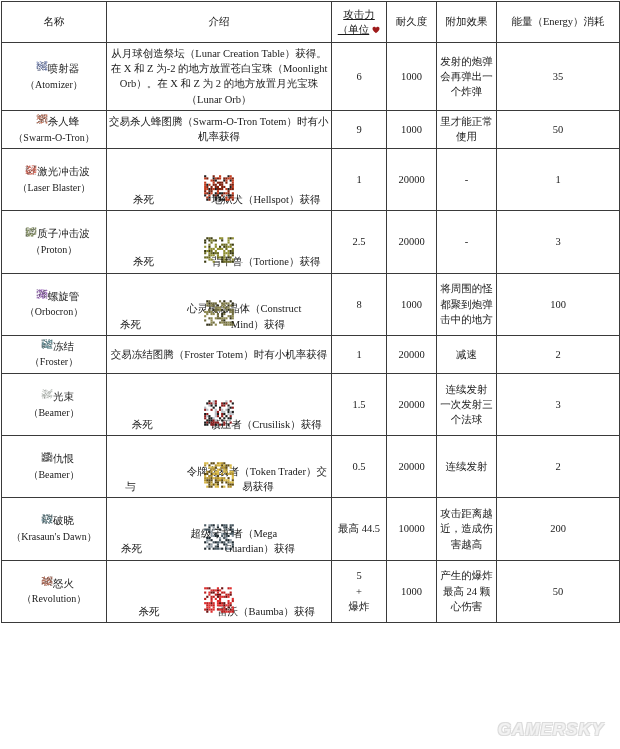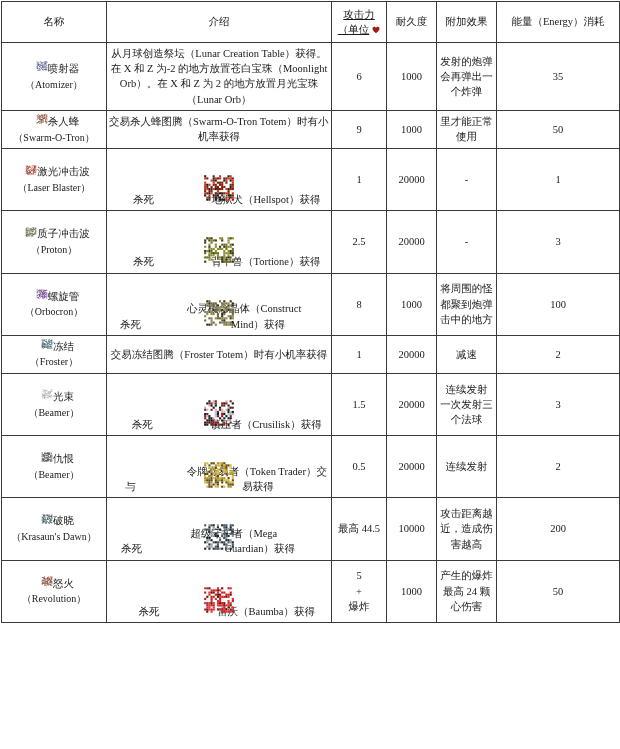--- a/index.html
+++ b/index.html
@@ -1981,13 +1981,14 @@
           </td>
           <td>5<br>+<br>爆炸</td>
           <td>1000</td>
           <td>产生的爆炸最高 24 颗心伤害</td>
           <td>50</td>
         </tr>
       </tbody>
   </table>
 
 
+  <div class="watermark">GAMERSKY</div>
 </div>
 
 </body></html>

